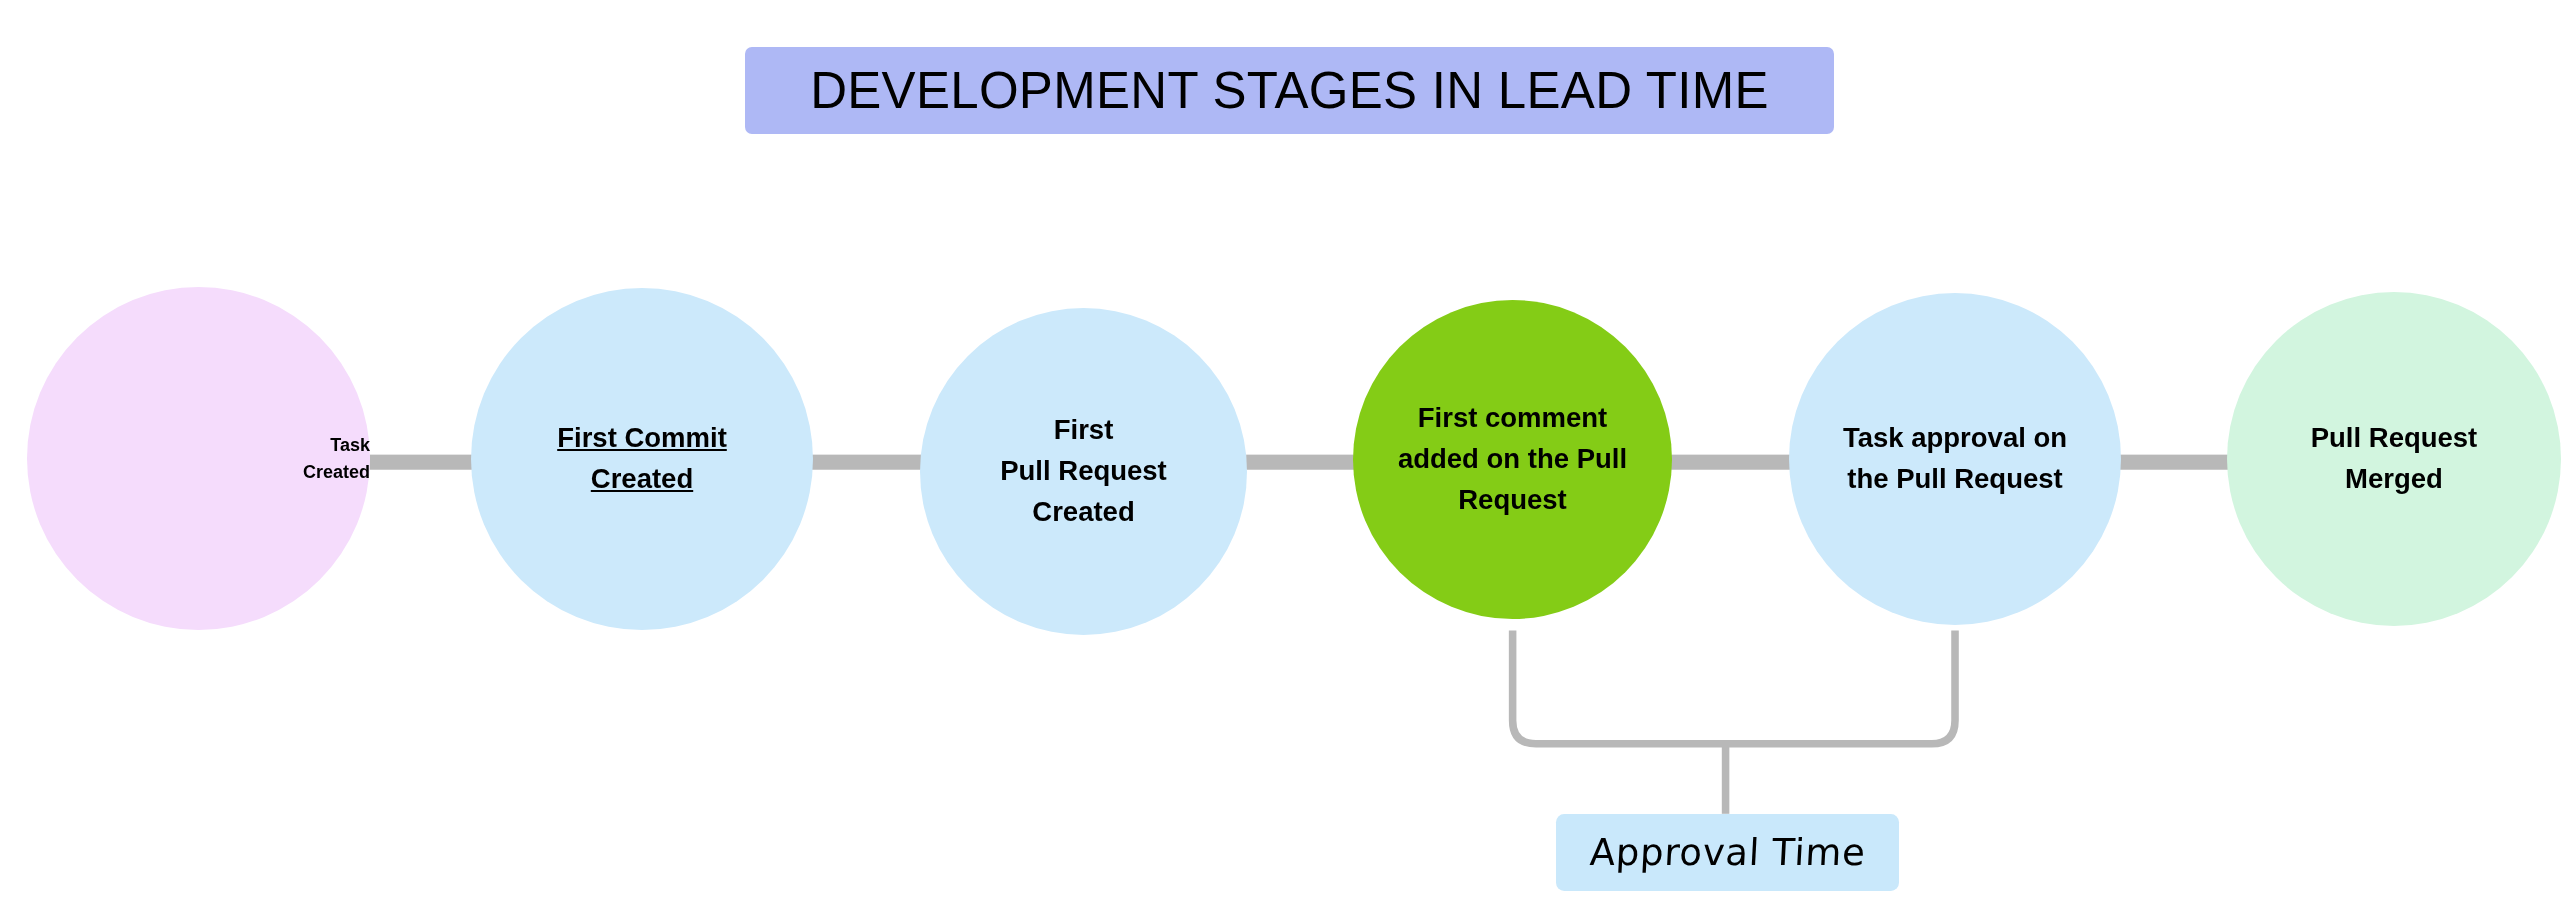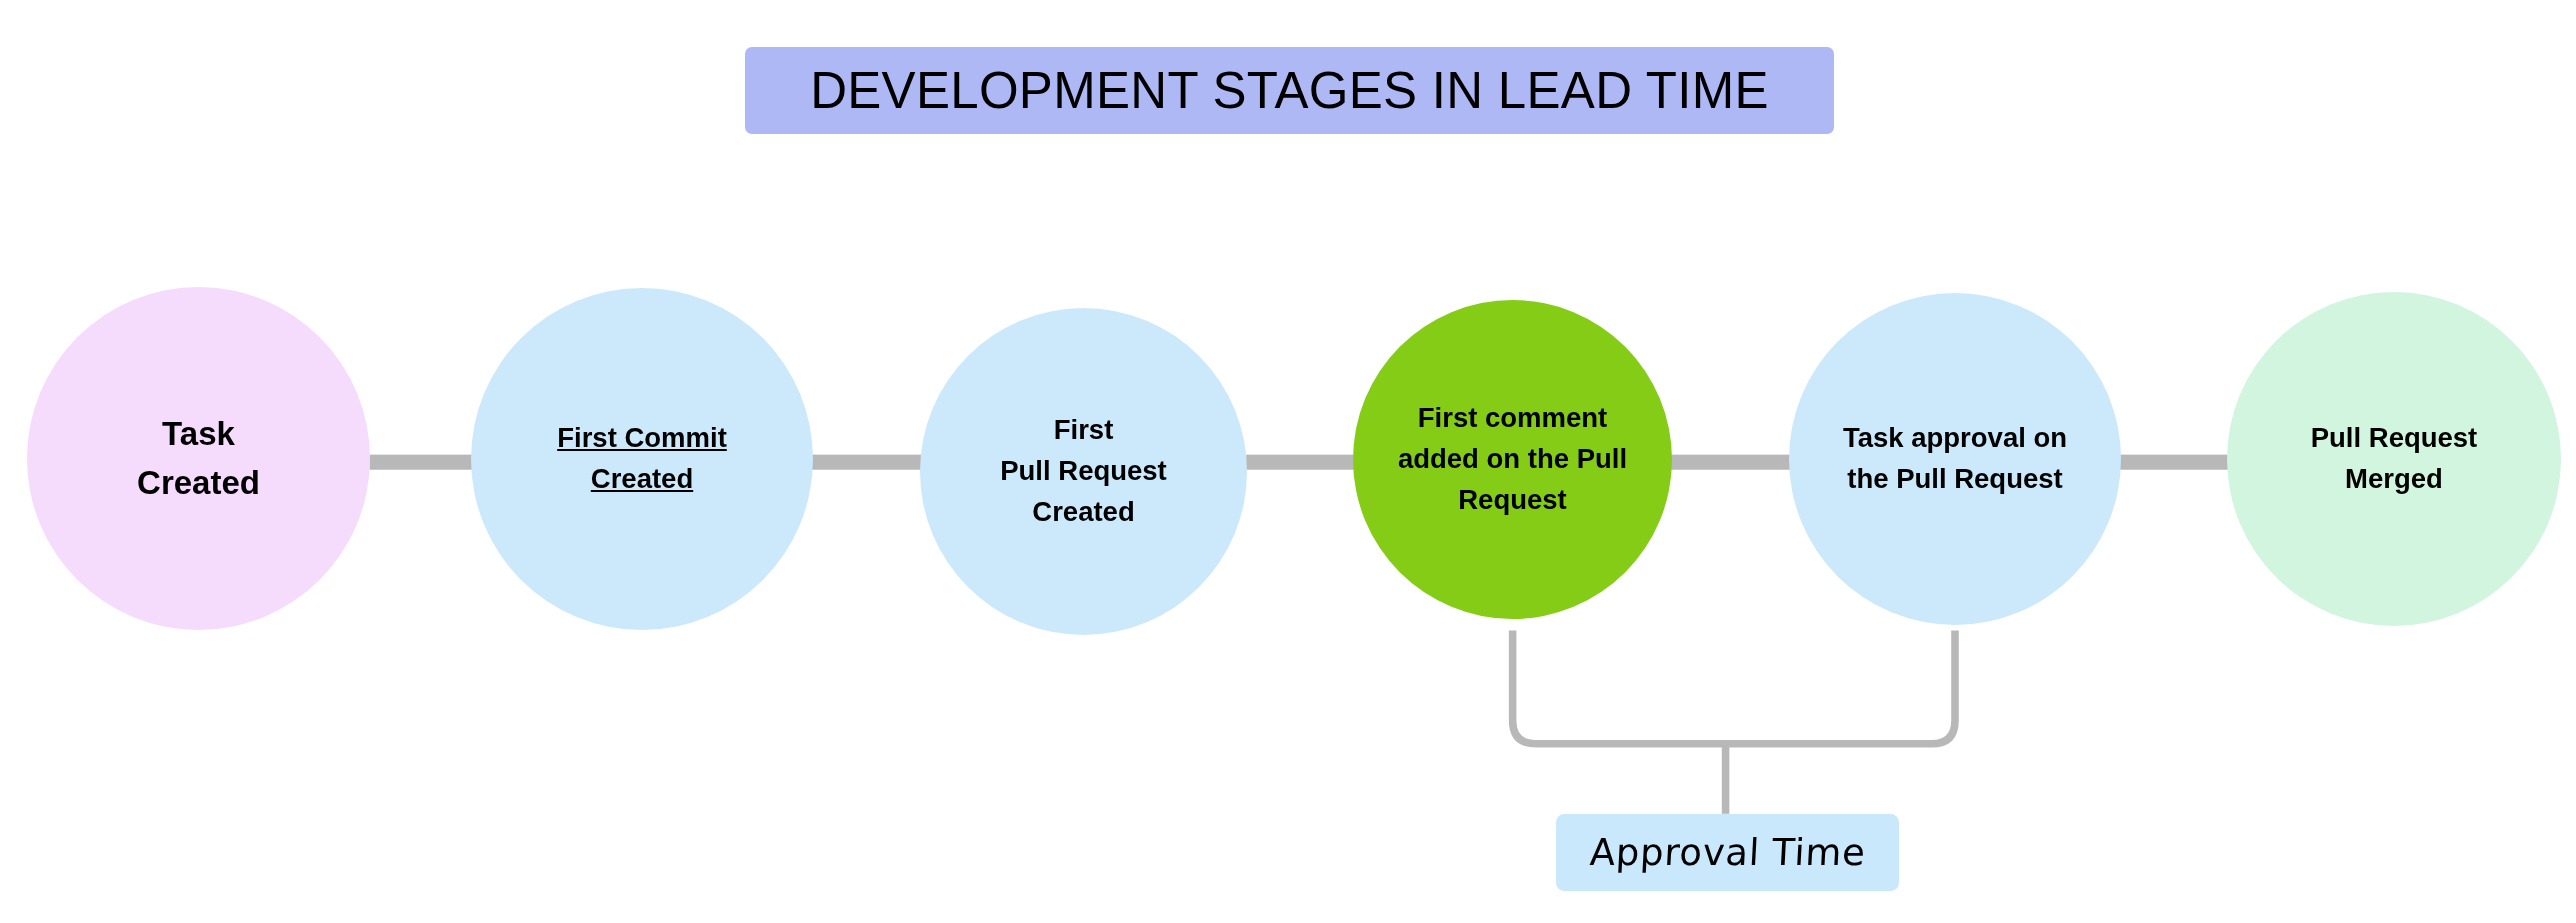--- a/index.html
+++ b/index.html
@@ -119,21 +119,21 @@
         <rect x="3086" y="662" width="158" height="22" fill="#b8b8b8"></rect>
       </g>
     <g id="bracket-group">
         <path d="M 2202 918 L 2202 1049 Q 2202 1083 2236 1083 L 2812 1083 Q 2846 1083 2846 1049 L 2846 918" fill="none" stroke="#b8b8b8" stroke-width="11" stroke-linecap="butt"></path>
         <line x1="2512" y1="1083" x2="2512" y2="1185" stroke="#b8b8b8" stroke-width="11"></line>
       </g>
   </svg>
 
   <div id="stage-layer">
       <div class="stage-node" style="left: 27px; top: 287px; width: 343px; height: 343px; background: rgb(245, 220, 252);">
-        <span class="stage-label" style="font-size: 33px;">Task
+        <span class="stage-label" style="font-size: 18px; text-align: right;">Task
 Created</span>
       </div>
       <div class="stage-node" style="left: 471px; top: 288px; width: 342px; height: 342px; background: rgb(204, 233, 251);">
         <span class="stage-label" style="font-size: 27.5px; text-decoration: underline;">First Commit
 Created</span>
       </div>
       <div class="stage-node" style="left: 920px; top: 308px; width: 327px; height: 327px; background: rgb(204, 233, 251);">
         <span class="stage-label" style="font-size: 27.5px;">First
 Pull Request
 Created</span>

